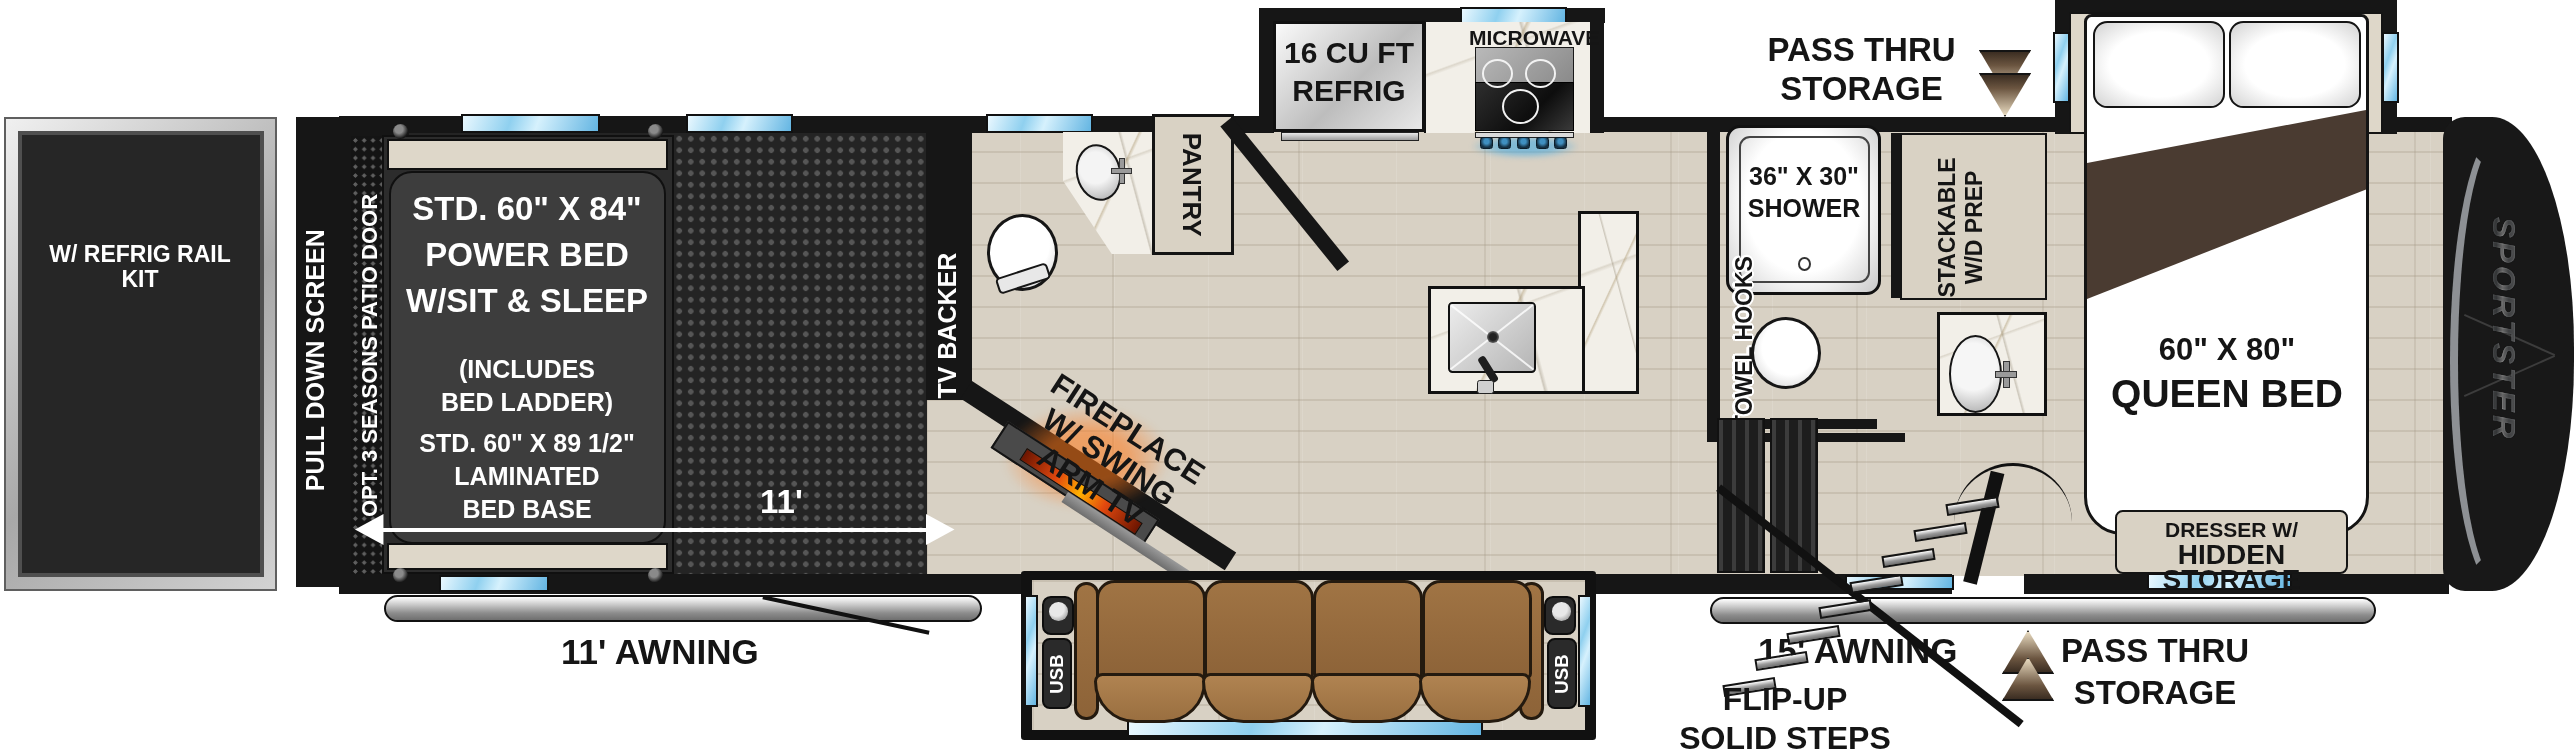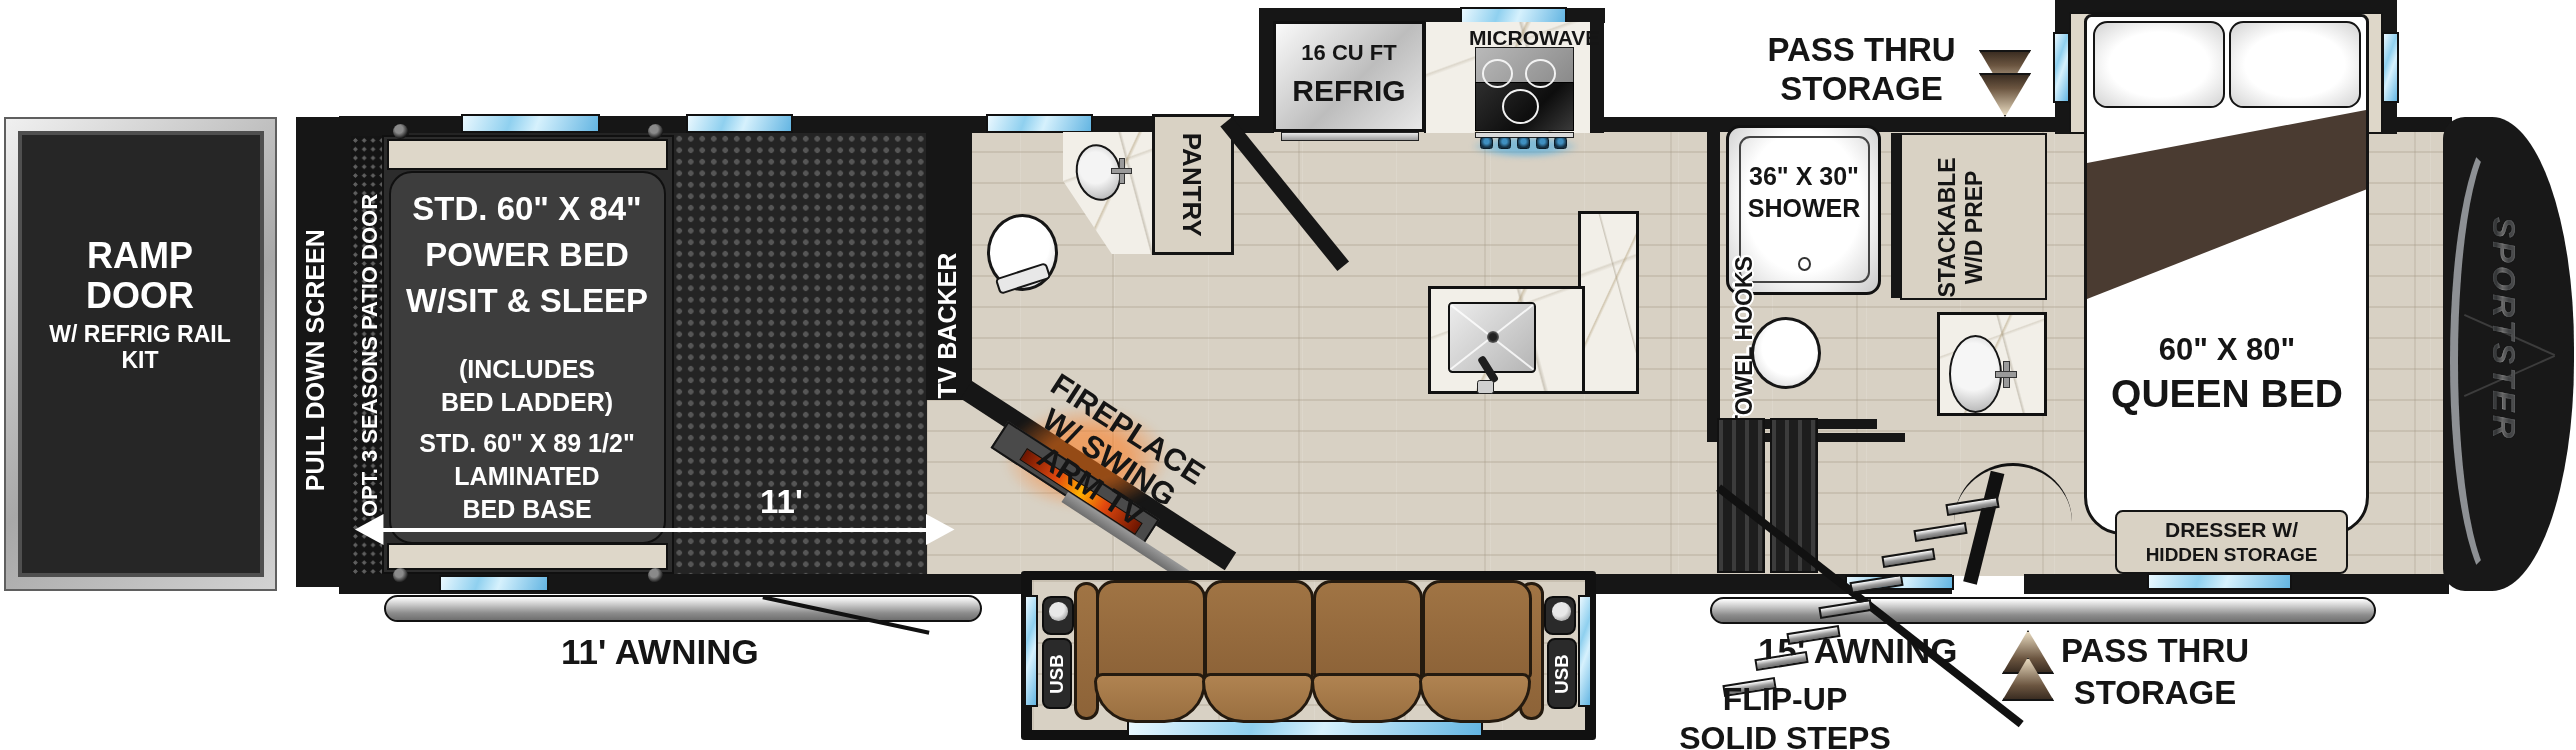--- a/index.html
+++ b/index.html
@@ -44,21 +44,20 @@
 <body>
 
 <div class="canvas">
 
   <div class="abs wood" style="left:926px;top:120px;width:1525px;height:456px;"></div>
   <div class="abs dots" style="left:409px;top:133px;width:518px;height:441px;"></div>
 
   <div class="abs" style="left:4.4px;top:117px;width:273px;height:474px;background:linear-gradient(135deg,#f0f0f0,#a8a8a8 55%,#d2d2d2);border:2.2px solid #5f5f5f;"></div>
   <div class="abs" style="left:17.5px;top:131px;width:246px;height:446px;background:#262626;border:4.4px solid #4f4f4f;"></div>
   <div class="abs ccol wht" style="left:33px;top:236px;width:214px;">
-    <div style="font-size:36px;">RAMP DOOR</div>
     <div style="font-size:23px;margin-top:5.5px;">W/ REFRIG RAIL KIT</div>
   </div>
 
   <div class="abs wall" style="left:296px;top:117px;width:43px;height:470px;"></div>
   <div class="abs vtxt wht" style="left:123px;top:346px;width:384px;height:28.5px;transform:rotate(-90deg);font-size:25px;">
       <span>PULL DOWN SCREEN</span>
     </div>
   <div class="abs wall" style="left:339px;top:116px;width:70px;height:478px;"></div>
   <div class="abs dots" style="left:351px;top:136px;width:45px;height:445px;background-size:8.8px 8.8px;background-image:radial-gradient(circle,#5f5f5f 1.9px,transparent 2.2px);background-color:#141414;"></div>
   <div class="abs vtxt wht" style="left:177px;top:343px;width:384px;height:25px;transform:rotate(-90deg);font-size:22px;">
@@ -135,21 +134,21 @@
 
   <div class="abs tan" style="left:1152px;top:114px;width:82px;height:141px;"></div>
   <div class="abs vtxt blk" style="left:1120px;top:171px;width:143px;height:27.4px;transform:rotate(90deg);font-size:26px;">
       <span>PANTRY</span>
     </div>
   <div class="abs wall" style="left:1232px;top:117px;width:186px;height:15.4px;transform:rotate(51deg);transform-origin:0 0;"></div>
 
   <div class="abs marble" style="left:1424px;top:22px;width:166px;height:111px;border-left:2.7px solid #111;"></div>
   <div class="abs" style="left:1273px;top:21px;width:152px;height:111px;background:linear-gradient(135deg,#fafafa 0%,#bdbdbd 55%,#e8e8e8 100%);border:3.3px solid #111;"></div>
   <div class="abs ccol blk" style="left:1273px;top:34px;width:152px;">
-    <div style="font-size:22px;line-height:38px;">16 CU FT</div>
+    <div style="font-size:30px;line-height:38px;">16 CU FT</div>
     <div style="font-size:30px;line-height:38px;">REFRIG</div>
   </div>
   <div class="abs" style="left:1281px;top:132px;width:138px;height:8.8px;background:linear-gradient(180deg,#e8e8e8,#9c9c9c);border:1.6px solid #222;"></div>
   <div class="abs blk" style="left:1469px;top:26px;width:118px;text-align:right;font-size:21px;"><span>MICROWAVE</span></div>
   <div class="abs" style="left:1475px;top:47px;width:99px;height:36px;background:linear-gradient(135deg,#b9b9b9,#8a8a8a);border:1.6px solid #1a1a1a;"></div>
   <div class="abs" style="left:1475px;top:82px;width:99px;height:49px;background:linear-gradient(135deg,#2e2e2e,#0d0d0d 60%,#3a3a3a);border:1.6px solid #000;"></div>
   <div class="abs" style="left:1482px;top:59px;width:31px;height:28.5px;border-radius:50%;border:2.2px solid #f2f2f2;"></div>
   <div class="abs" style="left:1525px;top:59px;width:31px;height:28.5px;border-radius:50%;border:2.2px solid #f2f2f2;"></div>
   <div class="abs" style="left:1502px;top:89px;width:37px;height:35px;border-radius:50%;border:2.7px solid #f2f2f2;"></div>
   <div class="abs" style="left:1473px;top:135px;width:104px;height:23px;background:radial-gradient(ellipse,rgba(70,170,225,.6) 0 40%,transparent 75%);filter:blur(2.7px);"></div>
@@ -215,21 +214,21 @@
   <div class="abs" style="left:2229px;top:21px;width:132px;height:87px;background:radial-gradient(ellipse at 50% 50%,#ffffff 0 55%,#d2d2d2 100%);border:2.7px solid #141414;border-radius:14.3px;"></div>
   <div class="abs" style="left:2087px;top:110px;width:279px;height:189px;background:#4a3b31;clip-path:polygon(0 28%,100% 0,100% 42%,0 100%);"></div>
   <div class="abs ccol blk" style="left:2090px;top:326px;width:274px;">
     <div style="font-size:31px;line-height:48px;">60" X 80"</div>
     <div style="font-size:39px;line-height:39px;">QUEEN BED</div>
   </div>
 
   <div class="abs tan" style="left:2115px;top:510px;width:233px;height:64px;border-radius:7.7px;border-width:2.7px;"></div>
   <div class="abs ccol blk" style="left:2115px;top:517px;width:233px;">
     <div style="font-size:21px;line-height:25px;">DRESSER W/</div>
-    <div style="font-size:19px;line-height:25px;">HIDDEN STORAGE</div>
+    <div style="font-size:28px;line-height:25px;">HIDDEN STORAGE</div>
   </div>
 
   <div class="abs" style="left:2443px;top:117px;width:131px;height:474px;background:#181818;border-radius:22px 82px 82px 22px / 22px 230px 230px 22px;overflow:hidden;">
     <div style="position:absolute;left:6.6px;top:13.7px;width:82px;height:444px;border:8.8px solid transparent;border-left-color:#8d9094;border-radius:50%;"></div>
     <div style="position:absolute;left:63px;top:10px;width:82px;height:452px;border:10px solid transparent;border-right-color:#8d9094;border-radius:50%;"></div>
     <div style="position:absolute;left:16.5px;top:217px;width:99px;height:2.2px;background:#3c3c3c;transform:rotate(24deg);"></div>
     <div style="position:absolute;left:16.5px;top:258px;width:99px;height:2.2px;background:#3c3c3c;transform:rotate(-24deg);"></div>
   </div>
   <div class="abs vtxt chrome" style="left:2350px;top:307px;width:307px;height:44px;transform:rotate(90deg);font-size:32px;">
       <span>SPORTSTER</span>

